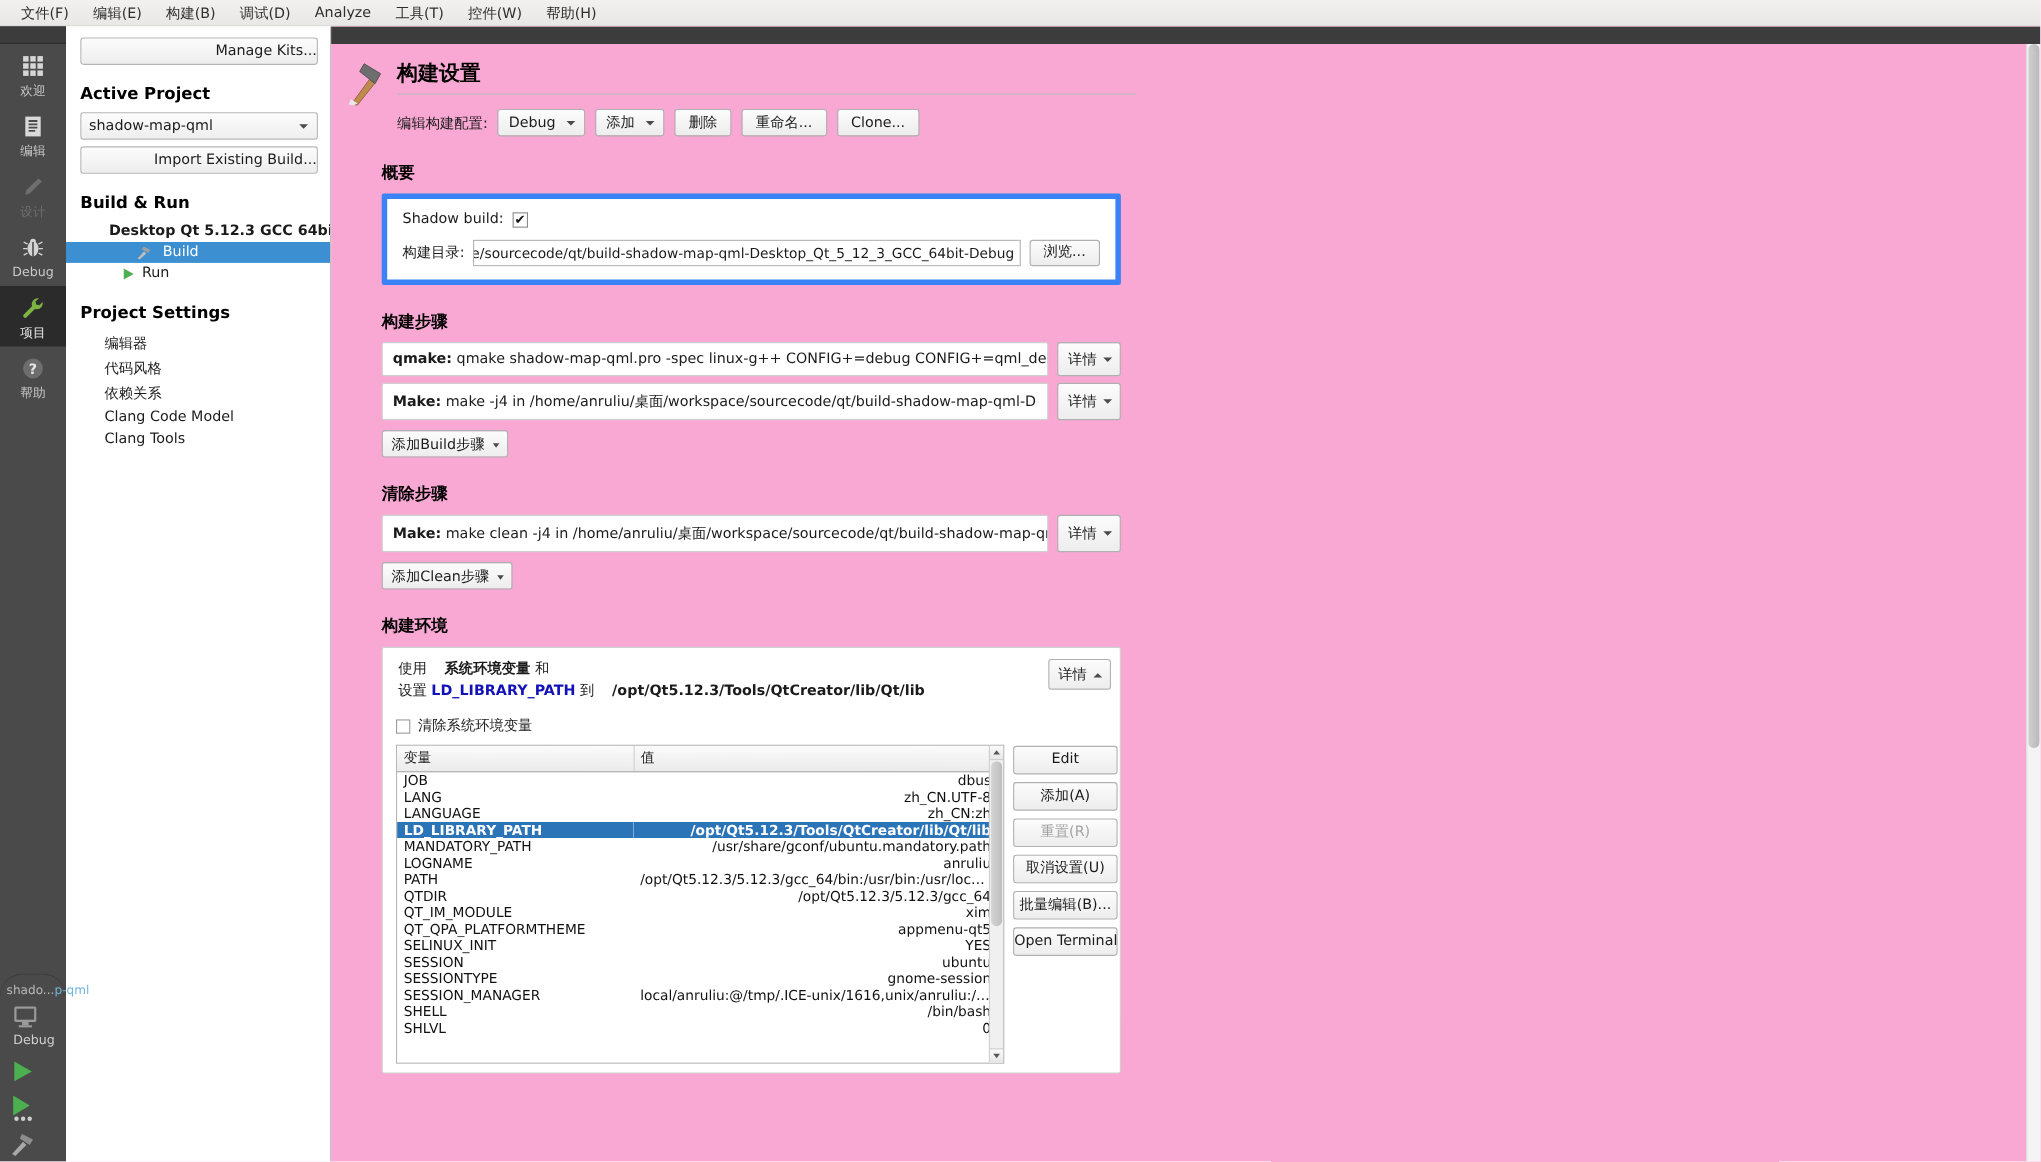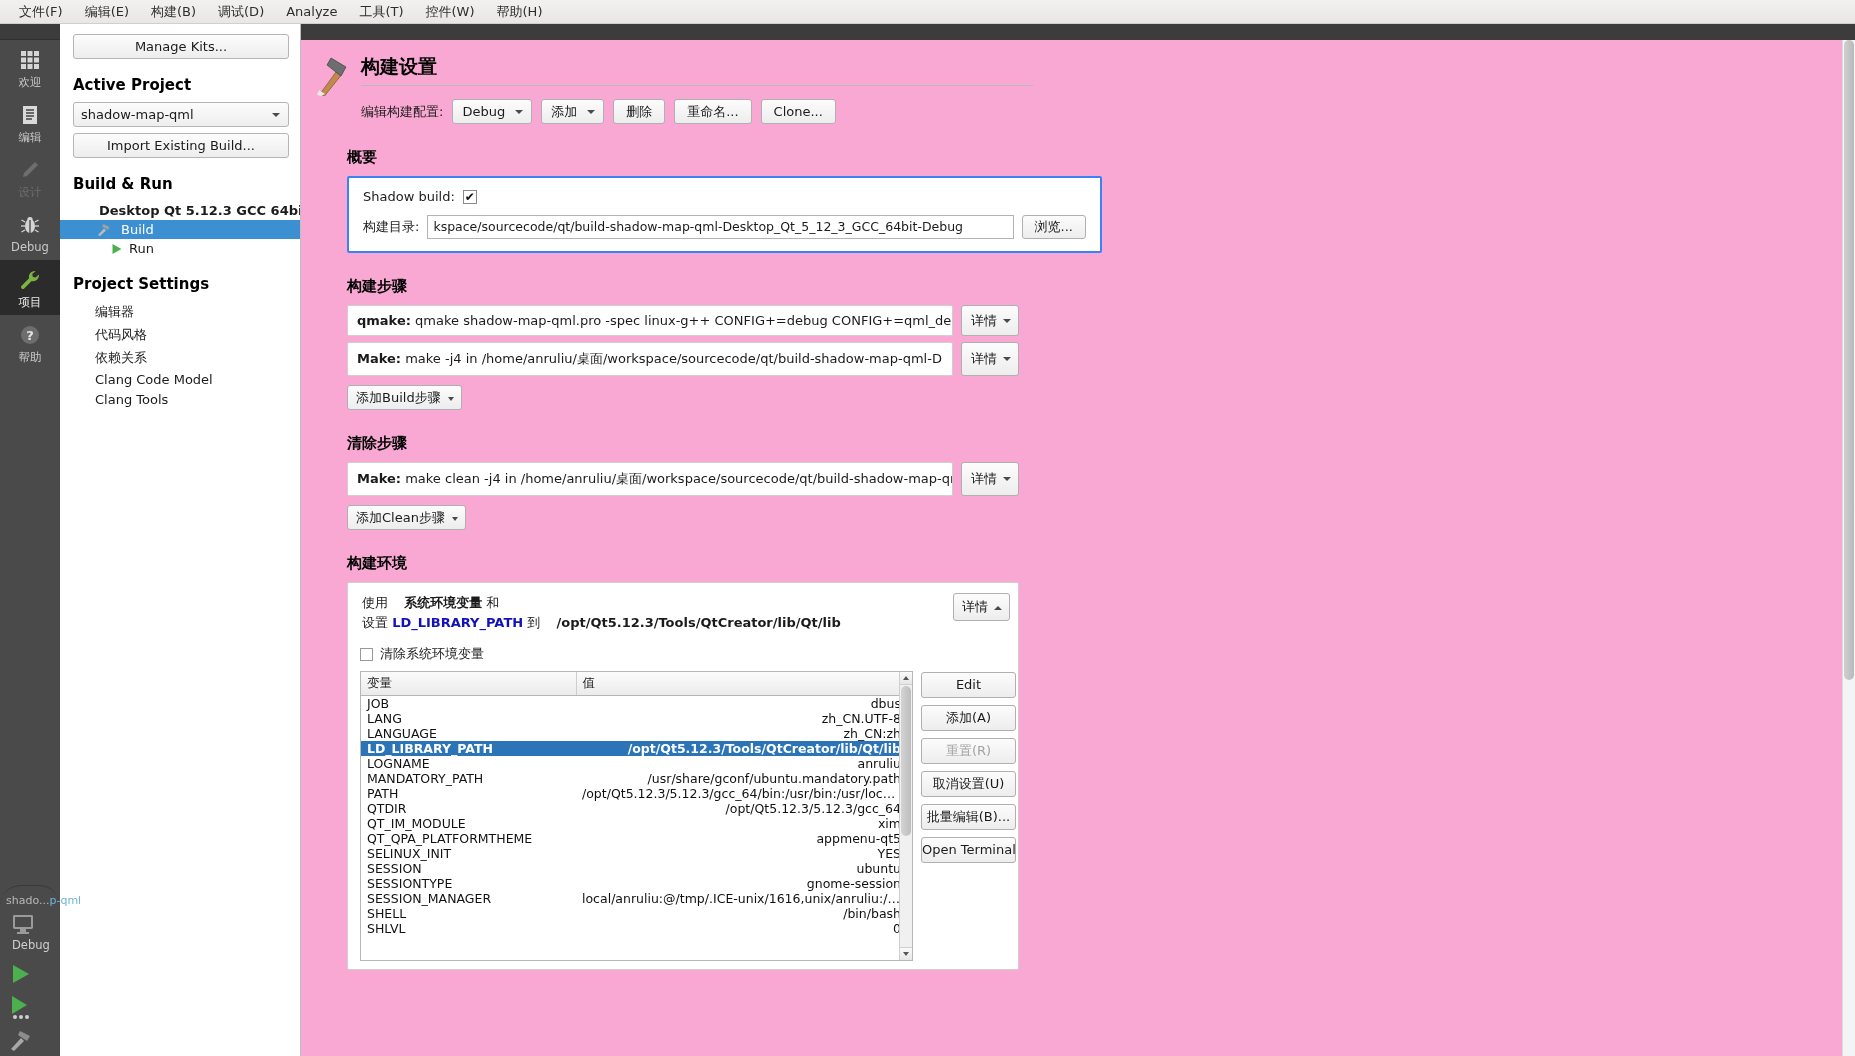--- a/index.html
+++ b/index.html
@@ -91,21 +91,21 @@
     background: #ffffff;
     border-right: 1px solid #bfbfbf;
     padding: 10px 11px 0 13px;
     overflow: hidden;
   }
   .btn {
     display: block;
     width: 100%;
     height: 25px;
     line-height: 23px;
-    text-align: center;
+    text-align: right;
     background: linear-gradient(#fcfcfc, #ededed);
     border: 1px solid #b5b5b5;
     border-radius: 3px;
     font-size: 13px;
     color: #1b1b1b;
     cursor: default;
     font-family: inherit;
   }
   .combo {
     position: relative;
@@ -142,21 +142,21 @@
     color: #1b1b1b;
     cursor: default;
     white-space: nowrap;
   }
   .tree-item.kit { font-weight: bold; padding-left: 20px; }
   .tree-item.child { padding-left: 38px; }
   .tree-item.selected {
     background: #3c8fd0;
     color: #ffffff;
     margin: 0 -11px 0 -13px;
-    padding-left: 51px;
+    padding-left: 78px;
   }
   .plain-item {
     font-size: 13px;
     padding: 2px 0 3px 22px;
     color: #1b1b1b;
     cursor: default;
   }
 
   
   .content {
@@ -215,22 +215,22 @@
     border-right: 4px solid transparent;
     border-top: 4px solid #4a4a4a;
   }
 
   .secthead {
     font-size: 15px; font-weight: bold; color: #000;
     margin: 24px 0 9px 32px;
   }
   .panel {
     margin-left: 32px;
-    width: 755px;
-    border: 2px solid #3b82f6;
+    width: 672px;
+    border: 5px solid #3b82f6;
     border-radius: 2px;
     background: #fff;
     padding: 11px 14px 12px 14px;
   }
   .kv { display: flex; align-items: center; gap: 8px; }
   .kv + .kv { margin-top: 11px; }
   .kv .k { font-size: 13px; color: #1b1b1b; white-space: nowrap; }
   .cbx {
     width: 14px; height: 14px;
     border: 1px solid #8a8a8a;
@@ -768,26 +768,26 @@
                   </tr>
                   <tr>
                     <td class="col-var">LANGUAGE</td>
                     <td class="col-val">zh_CN:zh</td>
                   </tr>
                   <tr class="sel">
                     <td class="col-var">LD_LIBRARY_PATH</td>
                     <td class="col-val">/opt/Qt5.12.3/Tools/QtCreator/lib/Qt/lib</td>
                   </tr>
                   <tr>
+                    <td class="col-var">MANDATORY_PATH</td>
+                    <td class="col-val">/usr/share/gconf/ubuntu.mandatory.path</td>
+                  </tr>
+                  <tr>
                     <td class="col-var">LOGNAME</td>
                     <td class="col-val">anruliu</td>
-                  </tr>
-                  <tr>
-                    <td class="col-var">MANDATORY_PATH</td>
-                    <td class="col-val">/usr/share/gconf/ubuntu.mandatory.path</td>
                   </tr>
                   <tr>
                     <td class="col-var">PATH</td>
                     <td class="col-val">/opt/Qt5.12.3/5.12.3/gcc_64/bin:/usr/bin:/usr/local/s…</td>
                   </tr>
                   <tr>
                     <td class="col-var">QTDIR</td>
                     <td class="col-val">/opt/Qt5.12.3/5.12.3/gcc_64</td>
                   </tr>
                   <tr>

